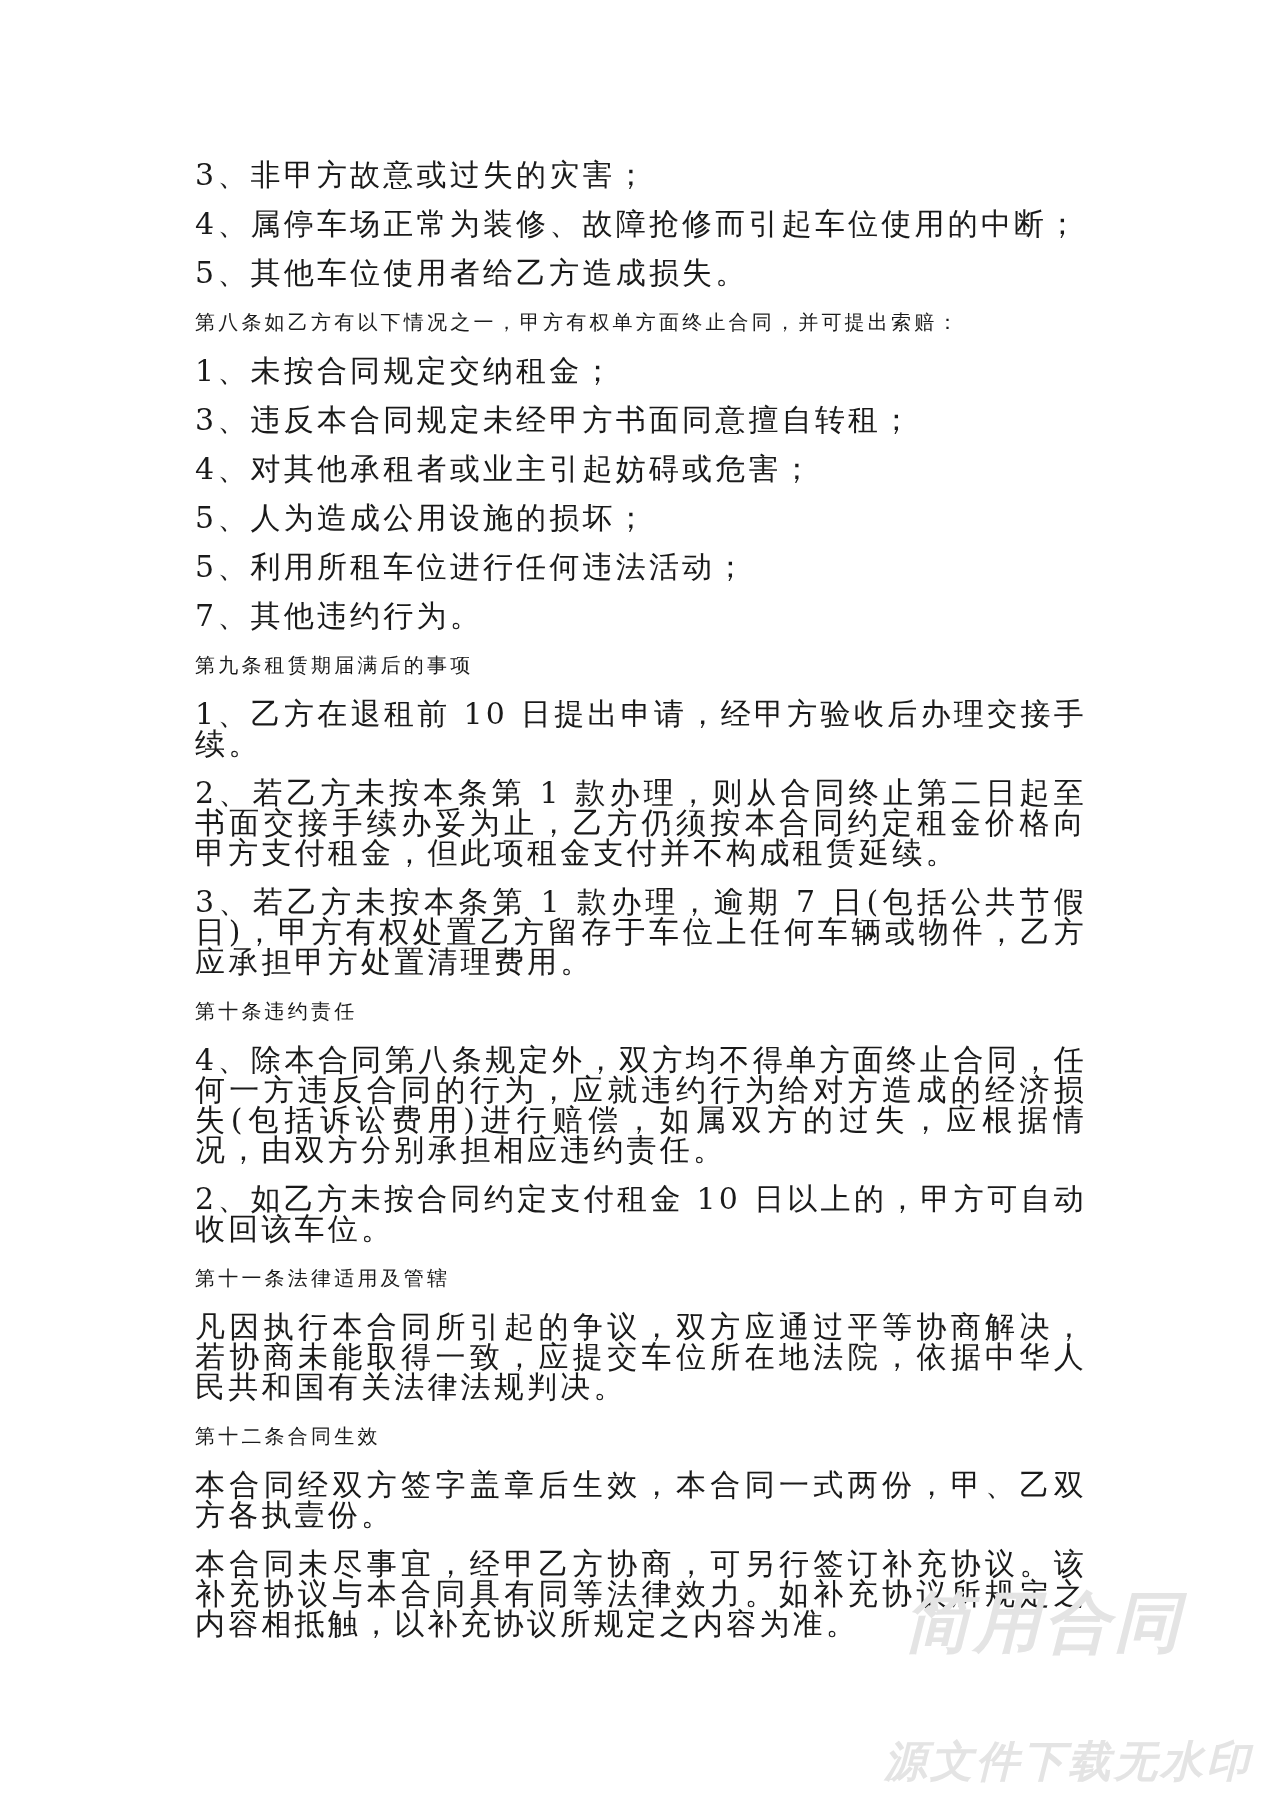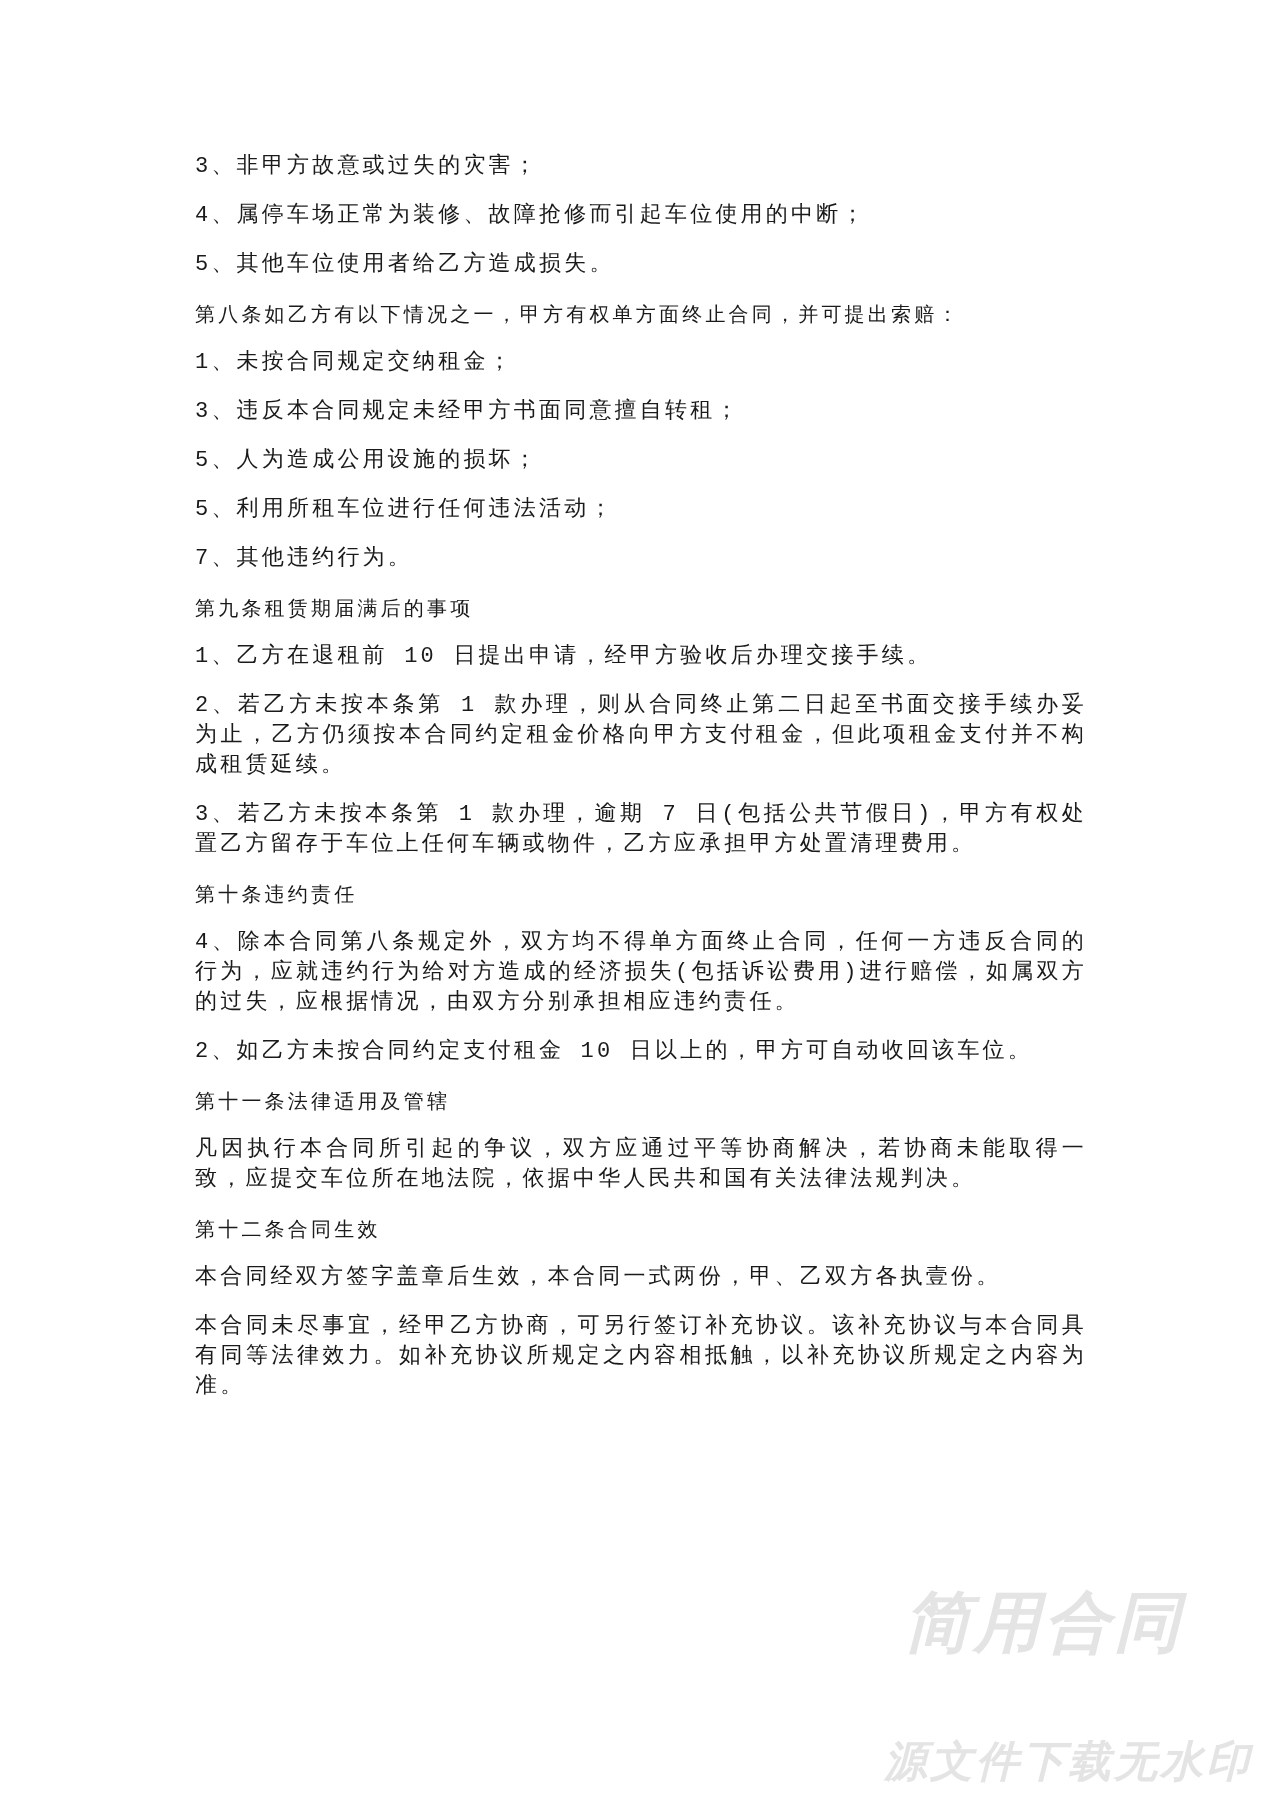--- a/index.html
+++ b/index.html
@@ -15,28 +15,27 @@
       font-family: "DejaVu Serif", "Liberation Serif", serif;
       color: #1a1a1a;
     }
     .page {
       position: absolute;
       left: 195px;
       top: 152px;
       width: 892px;
     }
     .para {
-      font-size: 22px;
+      font-size: 30px;
       line-height: 30px;
       letter-spacing: 3.2px;
-      margin: 0 0 19px 0;
+      margin: 8px 0 19px 0;
       text-align: justify;
       text-justify: inter-character;
       word-break: break-all;
-      font-family: Liberation Mono, monospace;
     }
     .heading {
       font-size: 20px;
       line-height: 30px;
       letter-spacing: 3.2px;
       margin: 0 0 19px 0;
     }
     .watermark {
       position: absolute;
       left: 884px;
@@ -65,20 +64,21 @@
 </head>
 <body>
 
 <div class="page">
   <p class="para">3、非甲方故意或过失的灾害；</p>
   <p class="para">4、属停车场正常为装修、故障抢修而引起车位使用的中断；</p>
   <p class="para">5、其他车位使用者给乙方造成损失。</p>
   <p class="heading">第八条如乙方有以下情况之一，甲方有权单方面终止合同，并可提出索赔：</p>
   <p class="para">1、未按合同规定交纳租金；</p>
   <p class="para">3、违反本合同规定未经甲方书面同意擅自转租；</p>
+  <p class="para">4、对其他承租者或业主引起妨碍或危害；</p>
   <p class="para">5、人为造成公用设施的损坏；</p>
   <p class="para">5、利用所租车位进行任何违法活动；</p>
   <p class="para">7、其他违约行为。</p>
   <p class="heading">第九条租赁期届满后的事项</p>
   <p class="para">1、乙方在退租前 10 日提出申请，经甲方验收后办理交接手续。</p>
   <p class="para">2、若乙方未按本条第 1 款办理，则从合同终止第二日起至书面交接手续办妥为止，乙方仍须按本合同约定租金价格向甲方支付租金，但此项租金支付并不构成租赁延续。</p>
   <p class="para">3、若乙方未按本条第 1 款办理，逾期 7 日(包括公共节假日)，甲方有权处置乙方留存于车位上任何车辆或物件，乙方应承担甲方处置清理费用。</p>
   <p class="heading">第十条违约责任</p>
   <p class="para">4、除本合同第八条规定外，双方均不得单方面终止合同，任何一方违反合同的行为，应就违约行为给对方造成的经济损失(包括诉讼费用)进行赔偿，如属双方的过失，应根据情况，由双方分别承担相应违约责任。</p>
   <p class="para">2、如乙方未按合同约定支付租金 10 日以上的，甲方可自动收回该车位。</p>

